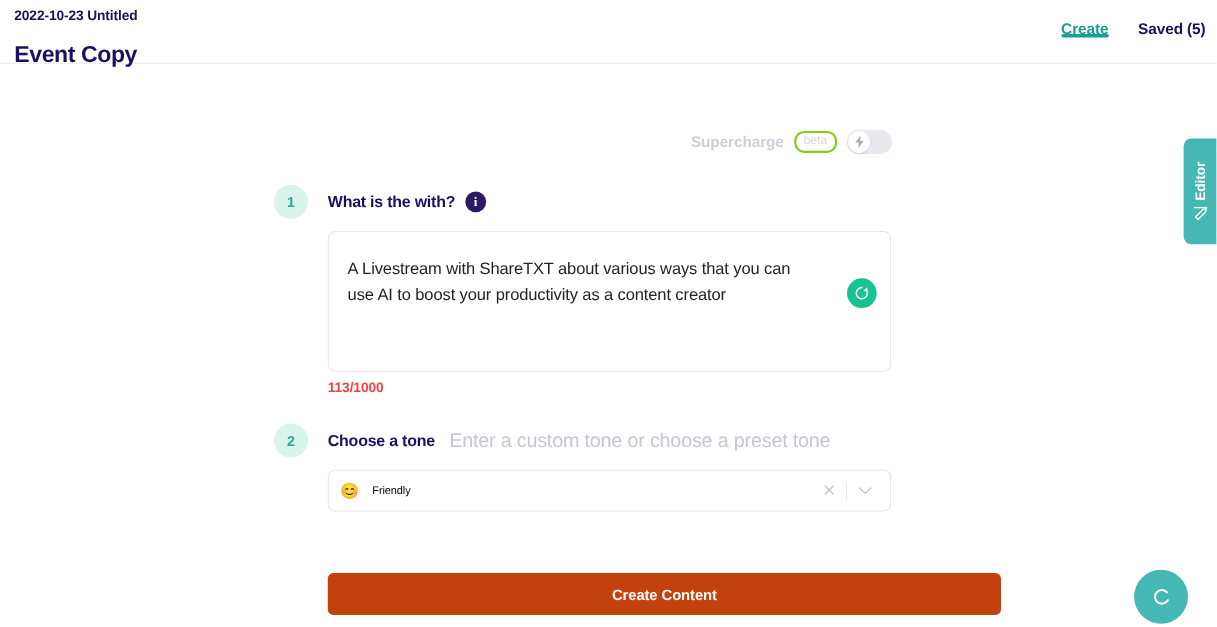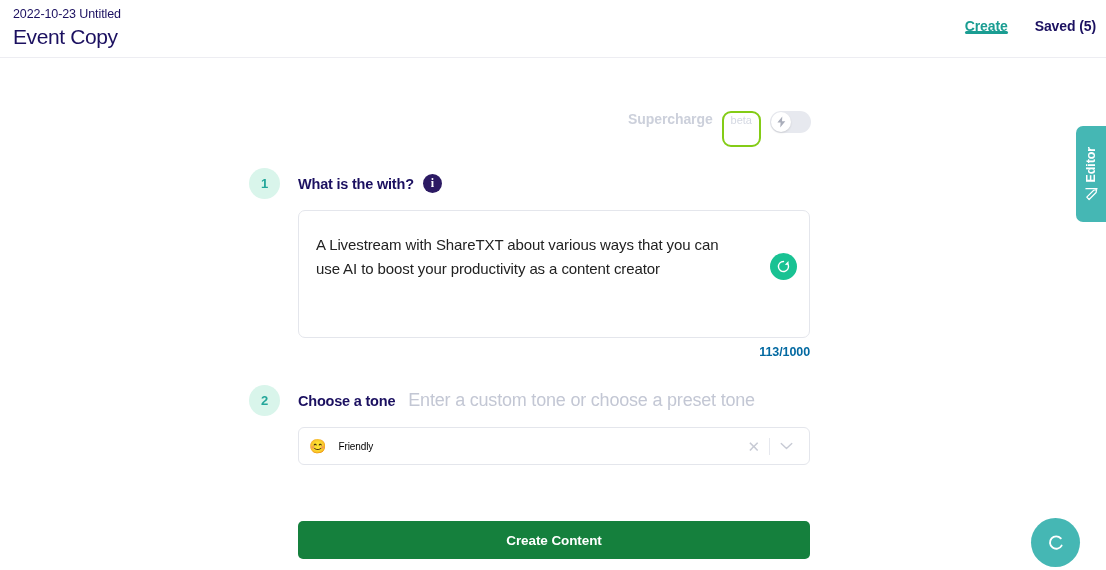--- a/index.html
+++ b/index.html
@@ -28,34 +28,34 @@
   }
 
   .header-left {
     position: absolute;
     left: 13px;
     top: 6px;
   }
 
   .doc-date {
     font-size: 12.5px;
-    font-weight: normal;
+    font-weight: bold;
     color: #1b1060;
     letter-spacing: -0.1px;
     line-height: 16px;
     text-align: center;
   }
 
   .doc-title {
     font-size: 21px;
-    font-weight: normal;
+    font-weight: bold;
     color: #1b1060;
     letter-spacing: -0.4px;
     line-height: 26px;
-    margin-top: 2px;
+    margin-top: 15px;
   }
 
   .header-nav {
     position: absolute;
     right: 10px;
     top: 0;
     height: 58px;
     display: flex;
     align-items: flex-start;
     gap: 27px;
@@ -90,20 +90,21 @@
   .form-col {
     position: absolute;
     left: 249px;
     top: 58px;
     width: 562px;
   }
 
   
   .supercharge-row {
     display: flex;
+    align-items: center;
     justify-content: flex-end;
     gap: 9px;
     height: 36px;
     margin-top: 53px;
     padding-right: 0;
   }
 
   .supercharge-label {
     font-size: 14px;
     font-weight: bold;
@@ -237,24 +238,23 @@
     background: #19c293;
     display: flex;
     align-items: center;
     justify-content: center;
     cursor: pointer;
   }
 
   .char-count {
     margin-left: 49px;
     width: 512px;
-    text-align: right;
     font-size: 12.5px;
     font-weight: bold;
-    color: #0369a1;
+    color: #ef4444;
     margin-top: 7px;
     letter-spacing: -0.1px;
   }
 
   
   .section2 { margin-top: 26px; }
 
   .select-wrap {
     margin-top: 11px;
     margin-left: 49px;
@@ -302,23 +302,23 @@
     padding: 0 8px 0 10px;
     display: flex;
     align-items: center;
     cursor: pointer;
   }
 
   
   .submit-btn {
     margin-top: 56px;
     margin-left: 49px;
-    width: 512px;
+    width: 612px;
     height: 38px;
-    background: #15803d;
+    background: #c2410c;
     border: none;
     border-radius: 5px;
     color: #ffffff;
     font-size: 13.5px;
     font-weight: bold;
     letter-spacing: -0.1px;
     cursor: pointer;
     font-family: "Liberation Sans", sans-serif;
   }
 

